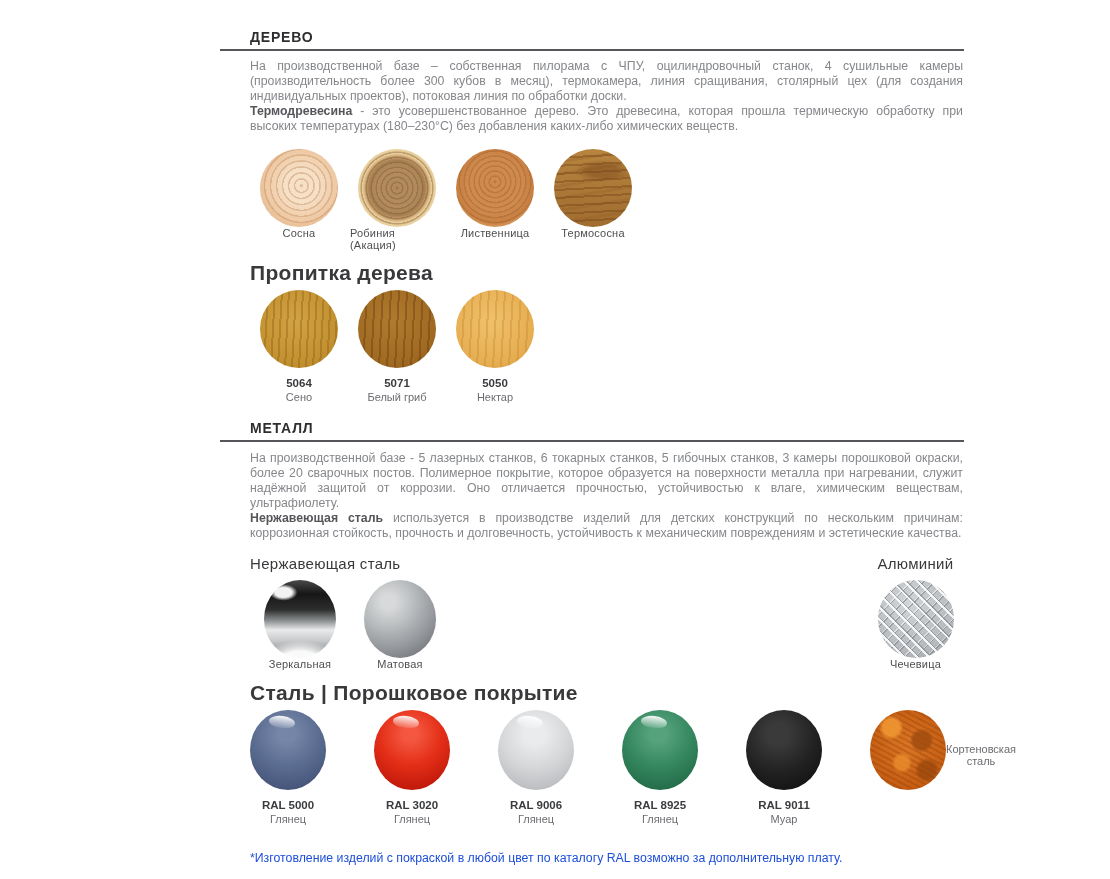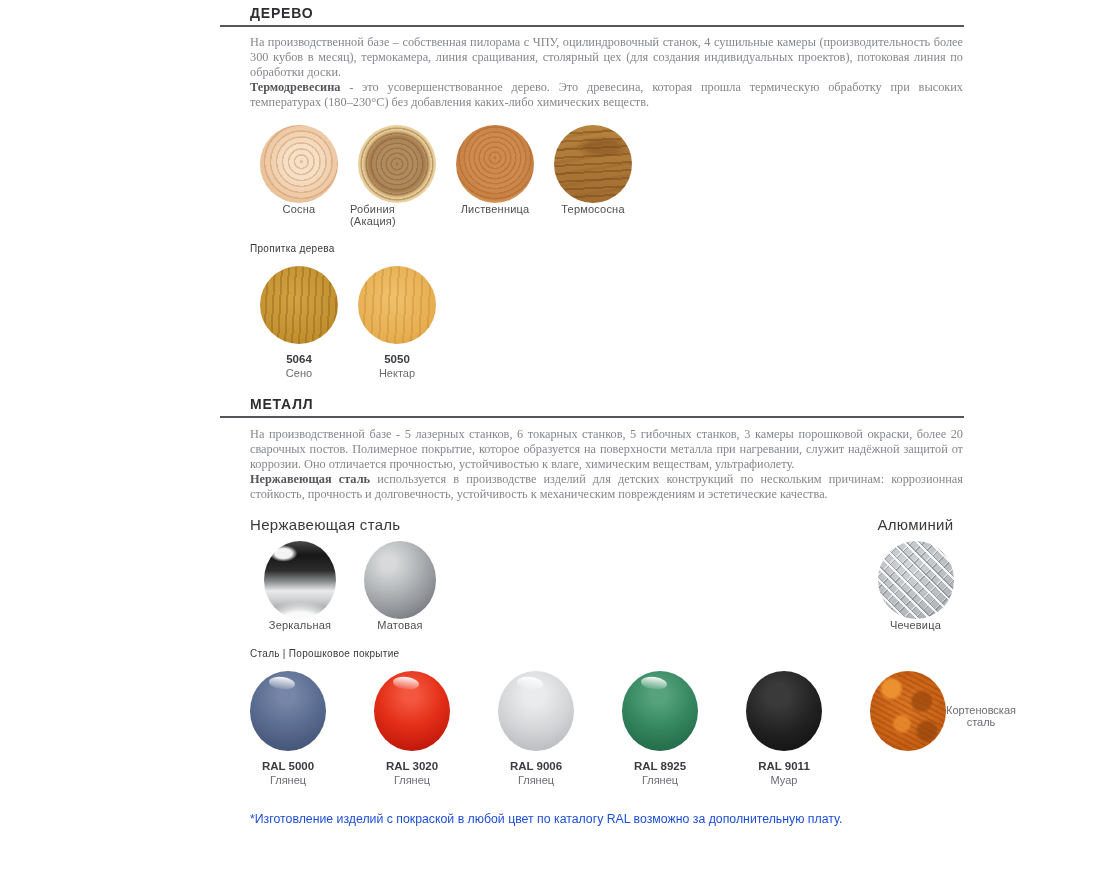--- a/index.html
+++ b/index.html
@@ -1,26 +1,26 @@
 <!DOCTYPE html>
 <html lang="ru"><head>
 <meta charset="utf-8">
 <style>
   html,body{margin:0;padding:0;background:#ffffff;}
   body{width:1110px;height:879px;font-family:"Liberation Sans",sans-serif;overflow:hidden;}
-  .page{position:relative;margin-left:220px;width:744px;padding-top:4px;}
+  .page{position:relative;margin-left:220px;width:744px;padding-top:28px;}
 
   .section-title{margin:0 0 0 30px;font-size:14px;font-weight:bold;color:#2e2e30;letter-spacing:.8px;line-height:18px;}
   .rule{height:2px;background:#55565a;margin-top:3px;}
 
   .body-text{margin:8px 0 0 30px;width:713px;font-size:12.3px;line-height:15px;color:#85878b;text-align:justify;}
-  .body-text p{margin:0;font-family:Liberation Serif, serif;}
+  .body-text p{margin:0;}
   .lead{font-weight:bold;color:#55565a;}
 
-  .sub-title{margin:13px 0 0 30px;font-size:10px;color:#39393b;letter-spacing:.3px;line-height:17px;}
+  .sub-title{margin:13px 0 0 30px;font-size:21px;color:#39393b;letter-spacing:.3px;line-height:17px;font-weight:bold;}
 
   .swatch-row{display:flex;margin:15px 0 0 30px;width:713px;}
   .cell{width:98px;display:flex;flex-direction:column;align-items:center;}
   .circle{width:78px;height:78px;border-radius:50%;flex:0 0 auto;}
   .cap{margin-top:0;font-size:11px;line-height:12px;color:#4e4f52;text-align:left;letter-spacing:.2px;max-width:94px;}
   .cap-code{margin-top:9px;font-size:11.5px;line-height:13px;font-weight:bold;color:#3b3c3f;text-align:center;}
   .cap-fin{margin-top:1px;font-size:11px;line-height:12px;color:#6b6c70;text-align:center;max-width:94px;}
 
   
   .sw-pine{background:
@@ -134,20 +134,25 @@
 
     <div class="sub-title">Пропитка дерева</div>
 
     <div class="swatch-row" style="margin-top:9px;">
       <div class="cell">
         <div class="circle sw-5064"></div>
         <div class="cap-code">5064</div>
         <div class="cap-fin">Сено</div>
       </div>
       <div class="cell">
+        <div class="circle sw-5071"></div>
+        <div class="cap-code">5071</div>
+        <div class="cap-fin">Белый гриб</div>
+      </div>
+      <div class="cell">
         <div class="circle sw-5050"></div>
         <div class="cap-code">5050</div>
         <div class="cap-fin">Нектар</div>
       </div>
     </div>
   </div>
 
   <div class="metal-section">
     <h2 class="section-title">МЕТАЛЛ</h2>
     <div class="rule"></div>

